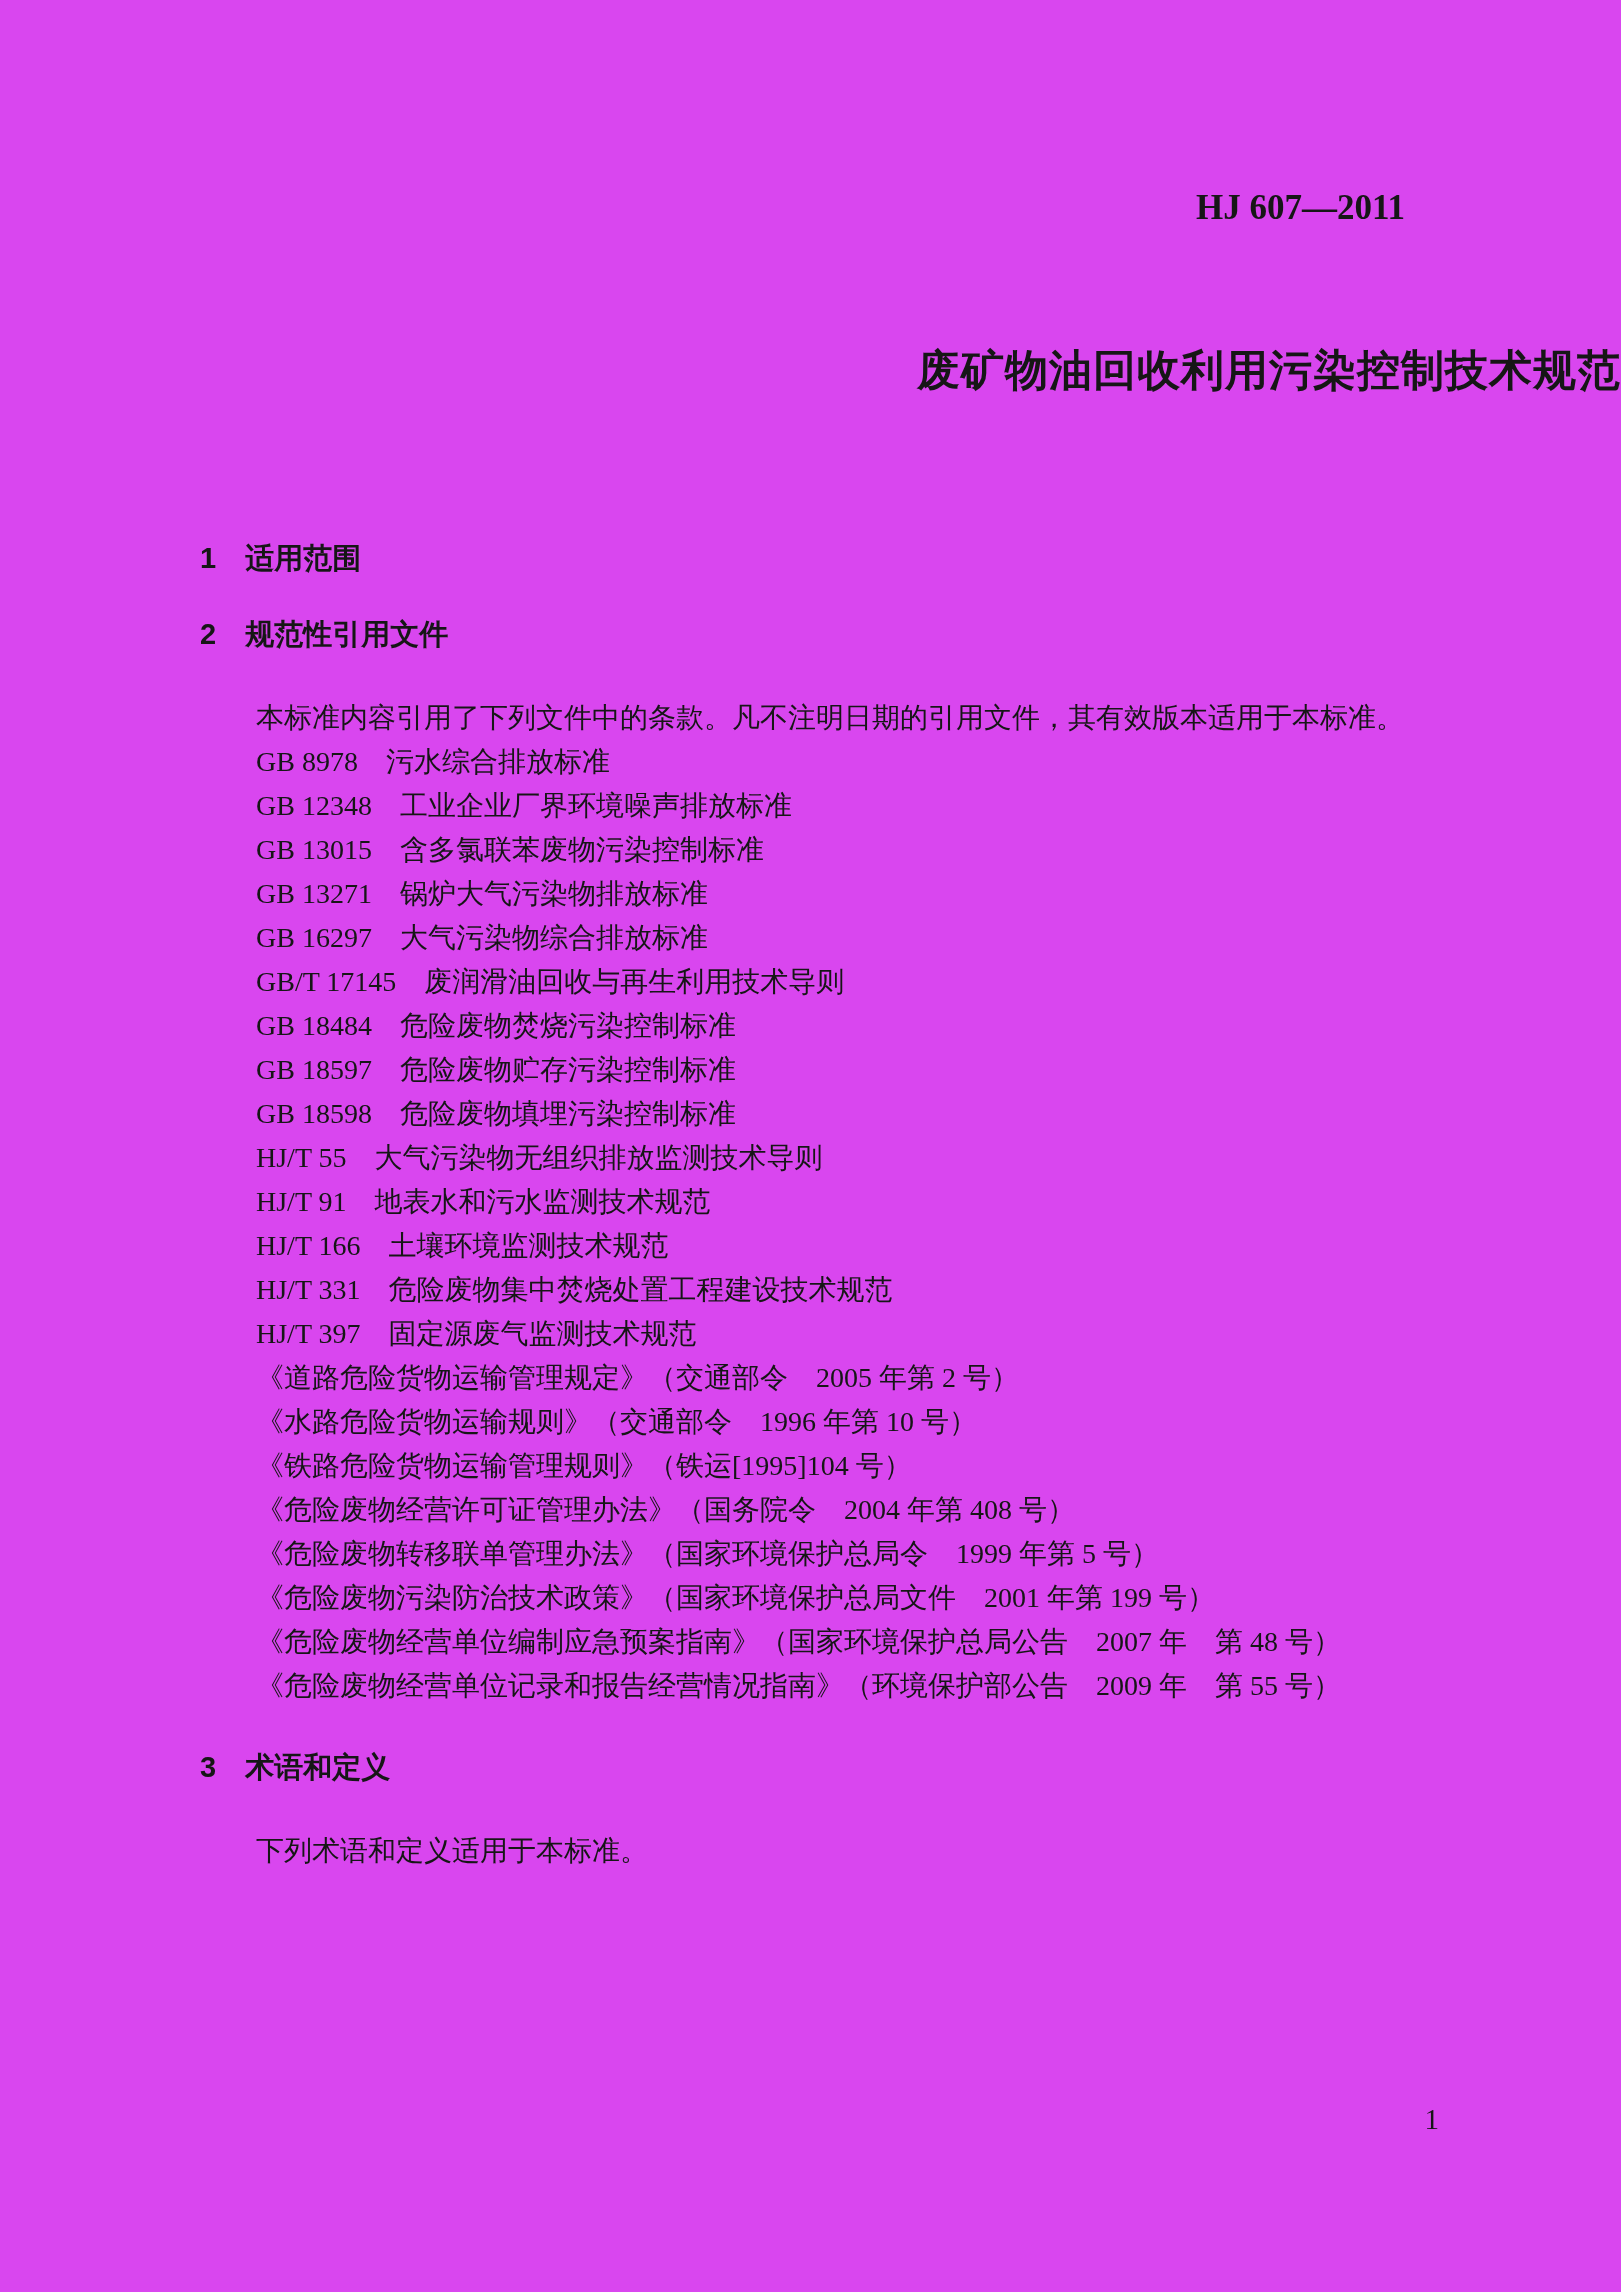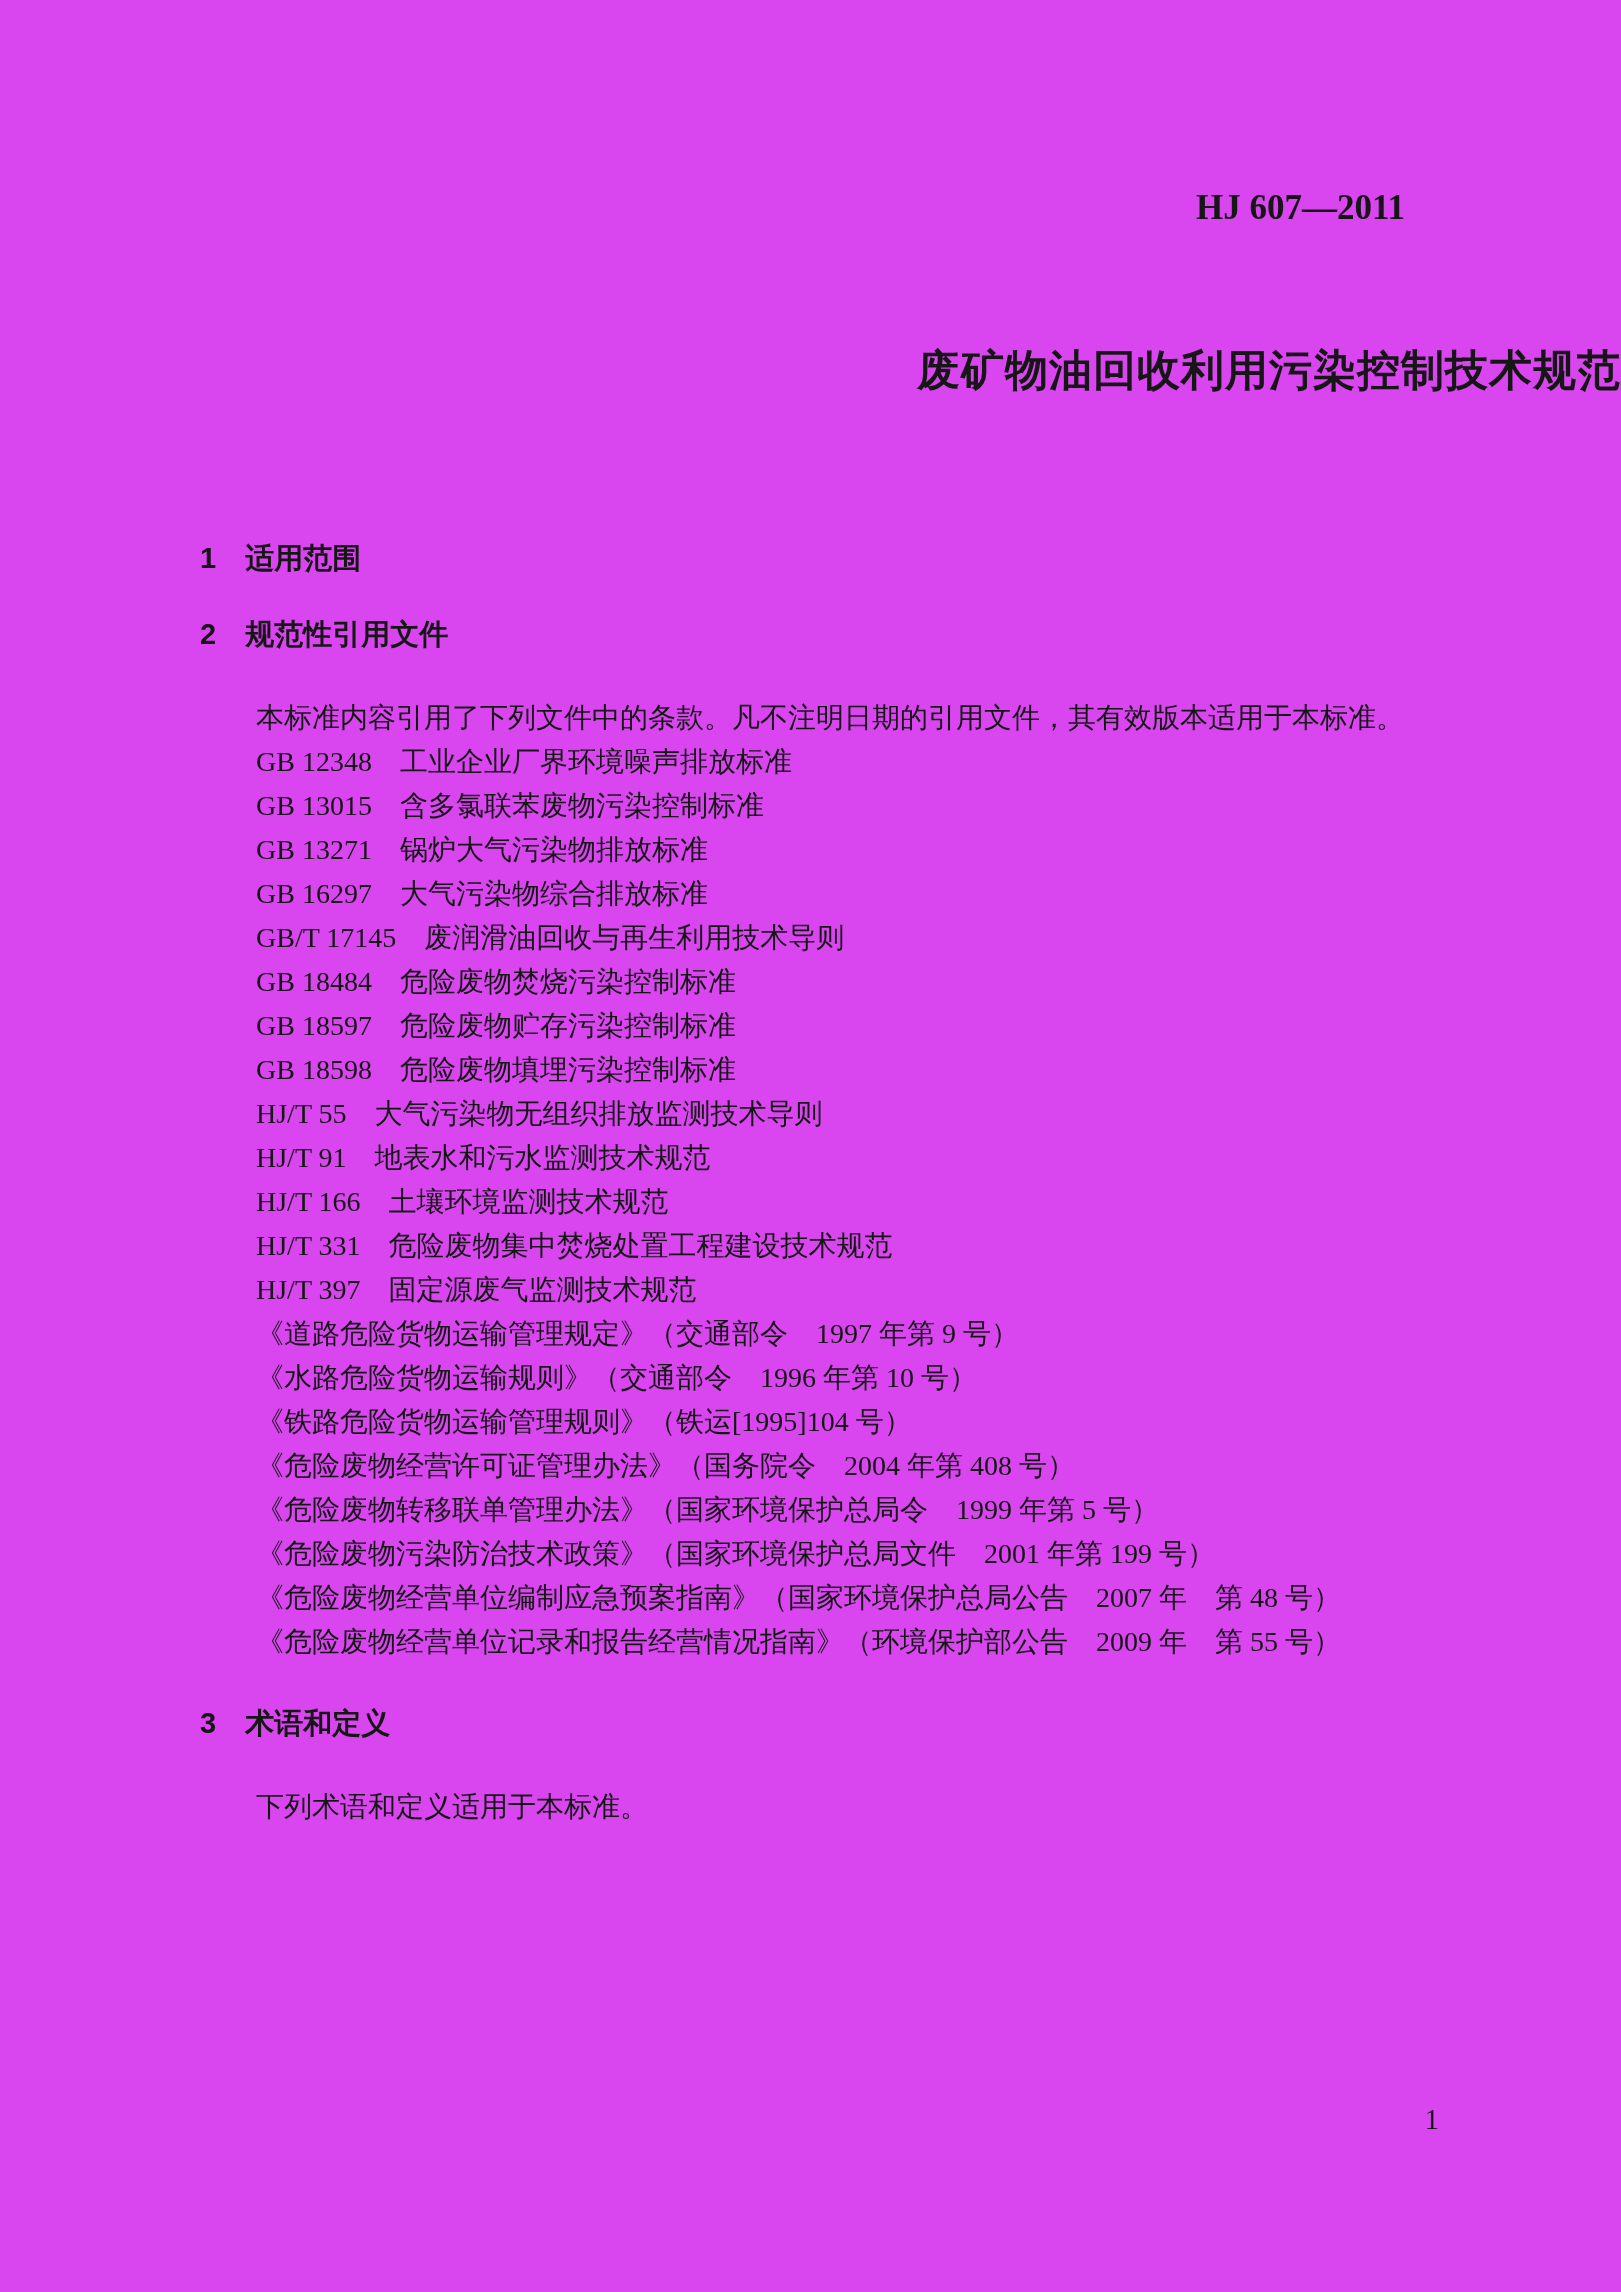--- a/index.html
+++ b/index.html
@@ -95,34 +95,35 @@
 
   <div class="main">
 
     <h2 class="section-heading" id="sec1-heading">1　适用范围</h2>
 
 
     <h2 class="section-heading" id="sec2-heading">2　规范性引用文件</h2>
 
     <div class="ref-block">
       <div class="ref-intro">本标准内容引用了下列文件中的条款。凡不注明日期的引用文件，其有效版本适用于本标准。</div>
+      <div class="ref-item">GB 8978　污水综合排放标准</div>
       <div class="ref-item">GB 12348　工业企业厂界环境噪声排放标准</div>
       <div class="ref-item">GB 13015　含多氯联苯废物污染控制标准</div>
       <div class="ref-item">GB 13271　锅炉大气污染物排放标准</div>
       <div class="ref-item">GB 16297　大气污染物综合排放标准</div>
       <div class="ref-item">GB/T 17145　废润滑油回收与再生利用技术导则</div>
       <div class="ref-item">GB 18484　危险废物焚烧污染控制标准</div>
       <div class="ref-item">GB 18597　危险废物贮存污染控制标准</div>
       <div class="ref-item">GB 18598　危险废物填埋污染控制标准</div>
       <div class="ref-item">HJ/T 55　大气污染物无组织排放监测技术导则</div>
       <div class="ref-item">HJ/T 91　地表水和污水监测技术规范</div>
       <div class="ref-item">HJ/T 166　土壤环境监测技术规范</div>
       <div class="ref-item">HJ/T 331　危险废物集中焚烧处置工程建设技术规范</div>
       <div class="ref-item">HJ/T 397　固定源废气监测技术规范</div>
-      <div class="ref-item">《道路危险货物运输管理规定》（交通部令　1997 年第 9 号）</div>
+      <div class="ref-item">《道路危险货物运输管理规定》（交通部令　2005 年第 2 号）</div>
       <div class="ref-item">《水路危险货物运输规则》（交通部令　1996 年第 10 号）</div>
       <div class="ref-item">《铁路危险货物运输管理规则》（铁运[1995]104 号）</div>
       <div class="ref-item">《危险废物经营许可证管理办法》（国务院令　2004 年第 408 号）</div>
       <div class="ref-item">《危险废物转移联单管理办法》（国家环境保护总局令　1999 年第 5 号）</div>
       <div class="ref-item">《危险废物污染防治技术政策》（国家环境保护总局文件　2001 年第 199 号）</div>
       <div class="ref-item">《危险废物经营单位编制应急预案指南》（国家环境保护总局公告　2007 年　第 48 号）</div>
       <div class="ref-item">《危险废物经营单位记录和报告经营情况指南》（环境保护部公告　2009 年　第 55 号）</div>
     </div>
 
     <h2 class="section-heading" id="sec3-heading">3　术语和定义</h2>

